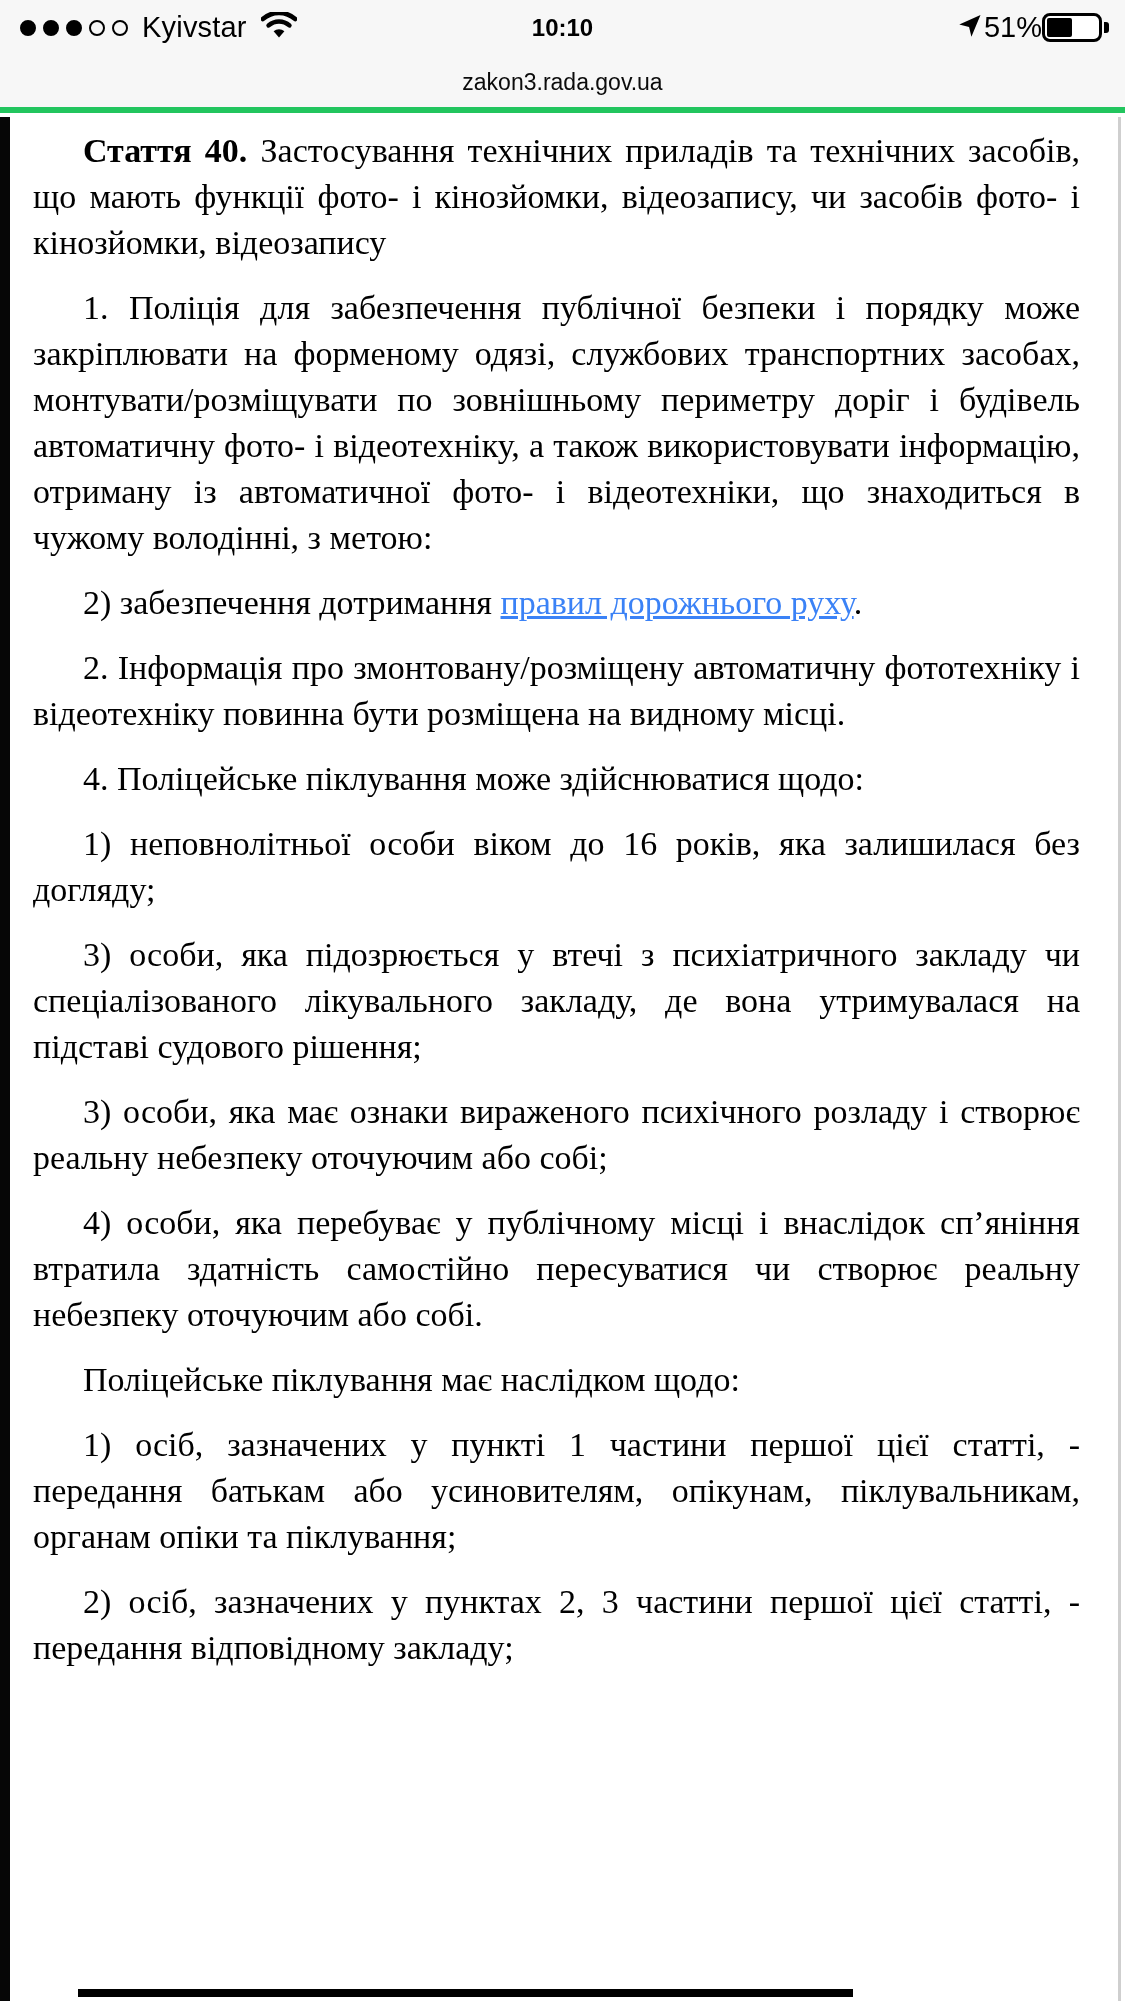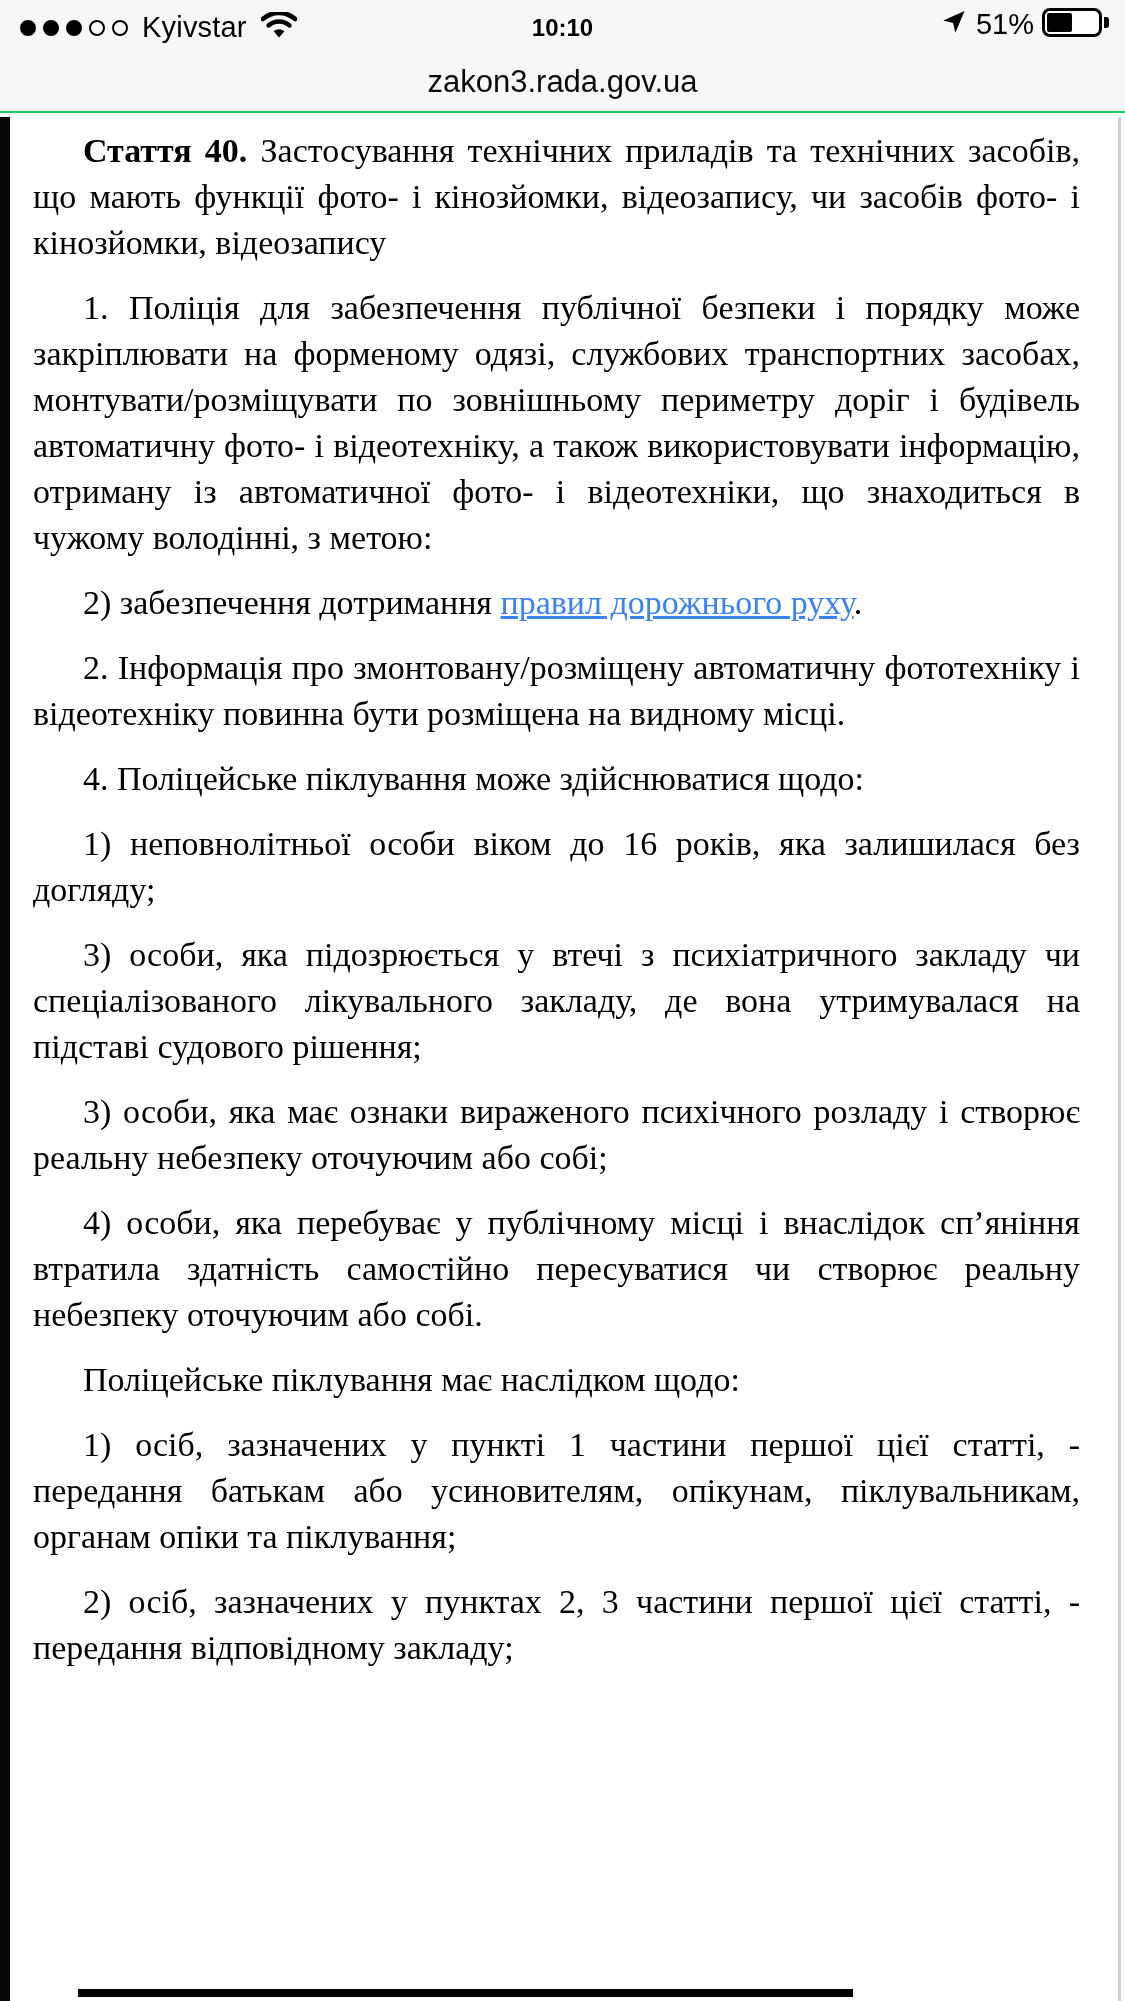--- a/index.html
+++ b/index.html
@@ -8,21 +8,21 @@
     position:relative; overflow:hidden;
     background:#ffffff;
     font-family:"Liberation Sans", sans-serif;
     -webkit-font-smoothing:antialiased;
   }
 
   
   .header {
     position:absolute; left:0; top:0; width:1125px; height:113px;
     background:#f7f7f7;
-    border-bottom:2px solid #22c55e;
+    border-bottom:6px solid #22c55e;
     box-sizing:border-box;
   }
   .status-row { position:absolute; left:0; top:0; width:100%; height:55px; }
   .left-cluster {
     position:absolute; left:20px; top:0; height:55px;
     display:flex; align-items:center; gap:10px;
   }
   .signal-dots { display:flex; align-items:center; gap:7px; margin-right:4px; }
   .dot {
     width:16px; height:16px; border-radius:50%;
@@ -30,40 +30,40 @@
   }
   .dot.filled { background:#000; }
   .carrier { font-size:29px; color:#000; letter-spacing:.2px; }
   .wifi { margin-left:4px; display:inline-block; }
   .time-label {
     position:absolute; left:0; right:0; top:0; height:55px;
     display:flex; align-items:center; justify-content:center;
     font-size:24px; font-weight:700; color:#000;
   }
   .right-cluster {
-    position:absolute; right:16px; top:8px; height:55px;
-    display:flex; align-items:flex-start; gap:8px;
+    position:absolute; right:16px; top:0; height:55px;
+    display:flex; align-items:center; gap:0;
   }
   .pct { font-size:29px; color:#000; }
   .battery { display:flex; align-items:center; }
   .batt-body {
     width:60px; height:29px; border:3px solid #000; border-radius:8px;
     box-sizing:border-box; padding:2px; background:#fff;
   }
   .batt-fill { display:block; height:100%; background:#000; border-radius:2px; }
   .batt-tip {
     width:5px; height:11px; background:#000; margin-left:2px;
     border-radius:0 3px 3px 0;
   }
 
   .url-row {
     position:absolute; left:0; top:52px; width:100%; height:60px;
     display:flex; align-items:center; justify-content:center;
   }
-  .url-label { font-size:31px; color:#0b0b0b; }
+  .url-label { font-size:23px; color:#0b0b0b; }
 
   
   .edge-strip-left {
     position:absolute; left:0; top:117px; width:10px; height:1884px;
     background:#060606;
   }
   .edge-line-right {
     position:absolute; left:1118px; top:117px; width:3px; height:1884px;
     background:#cfcfcf;
   }

